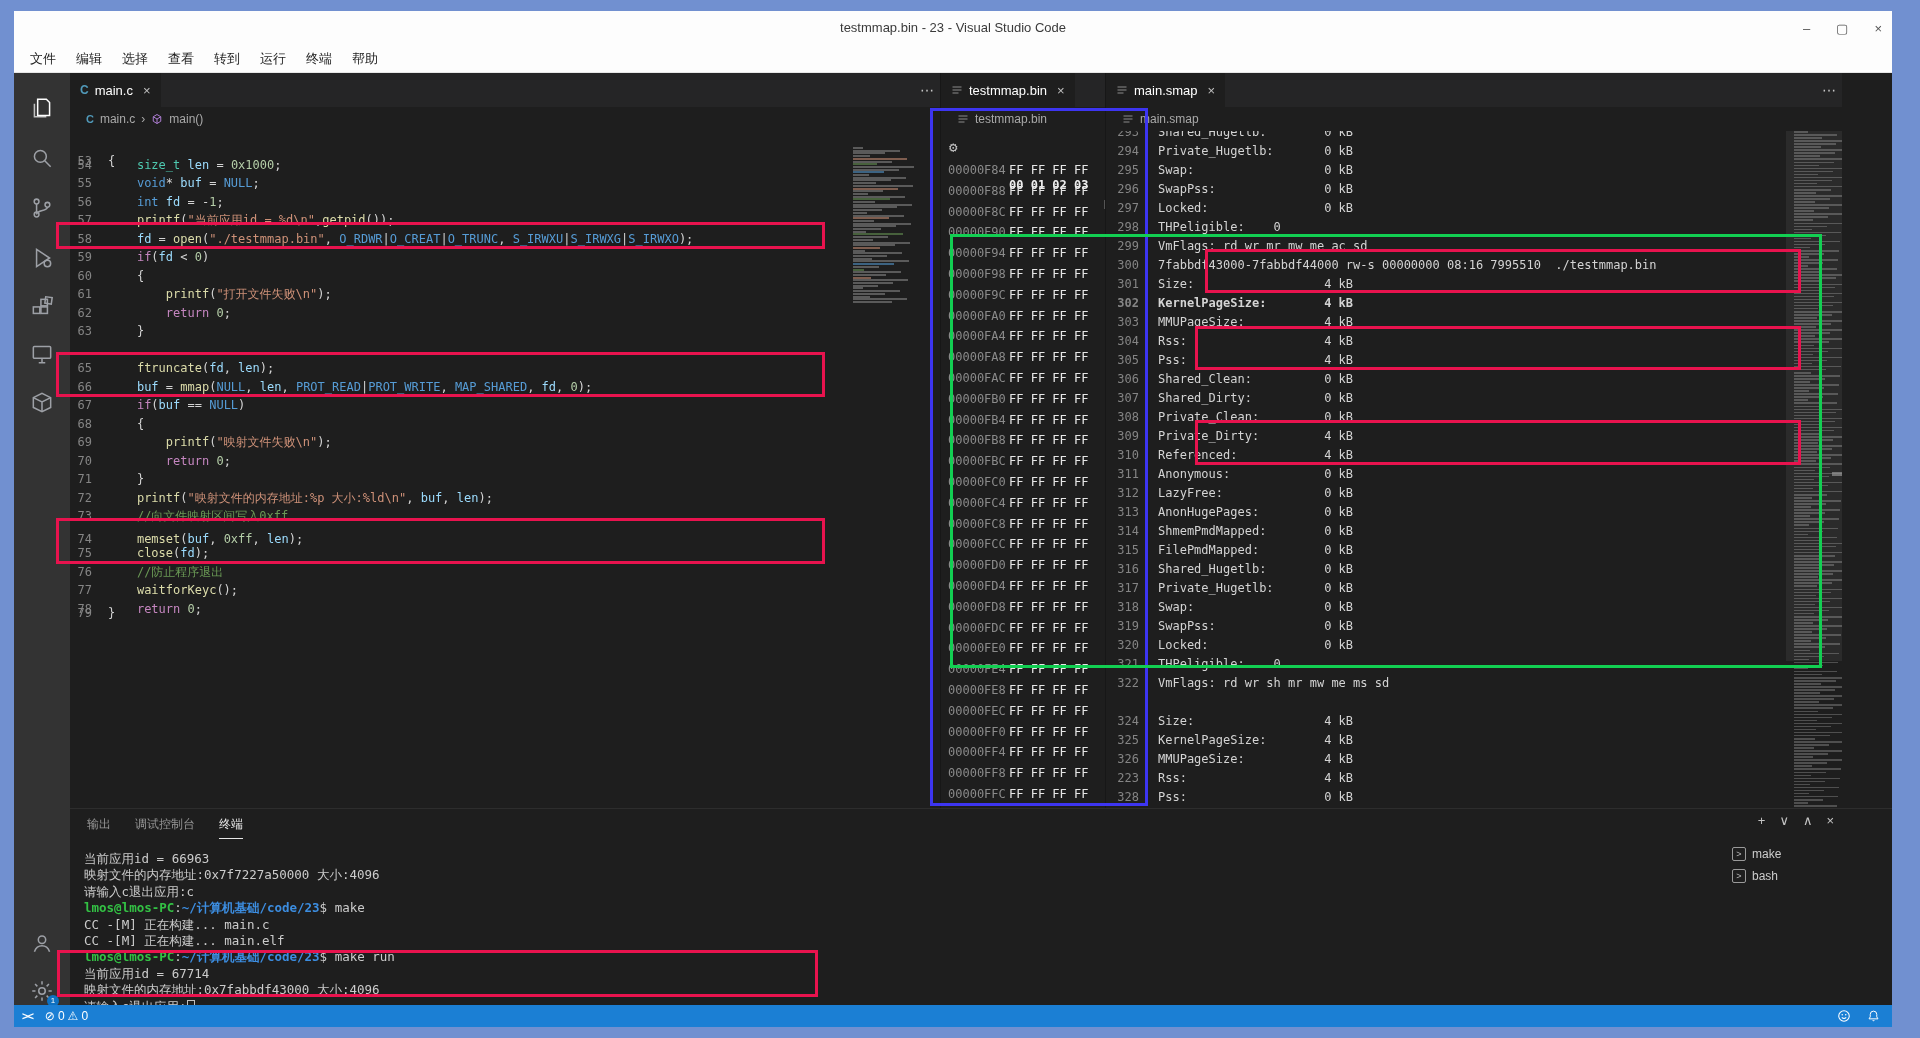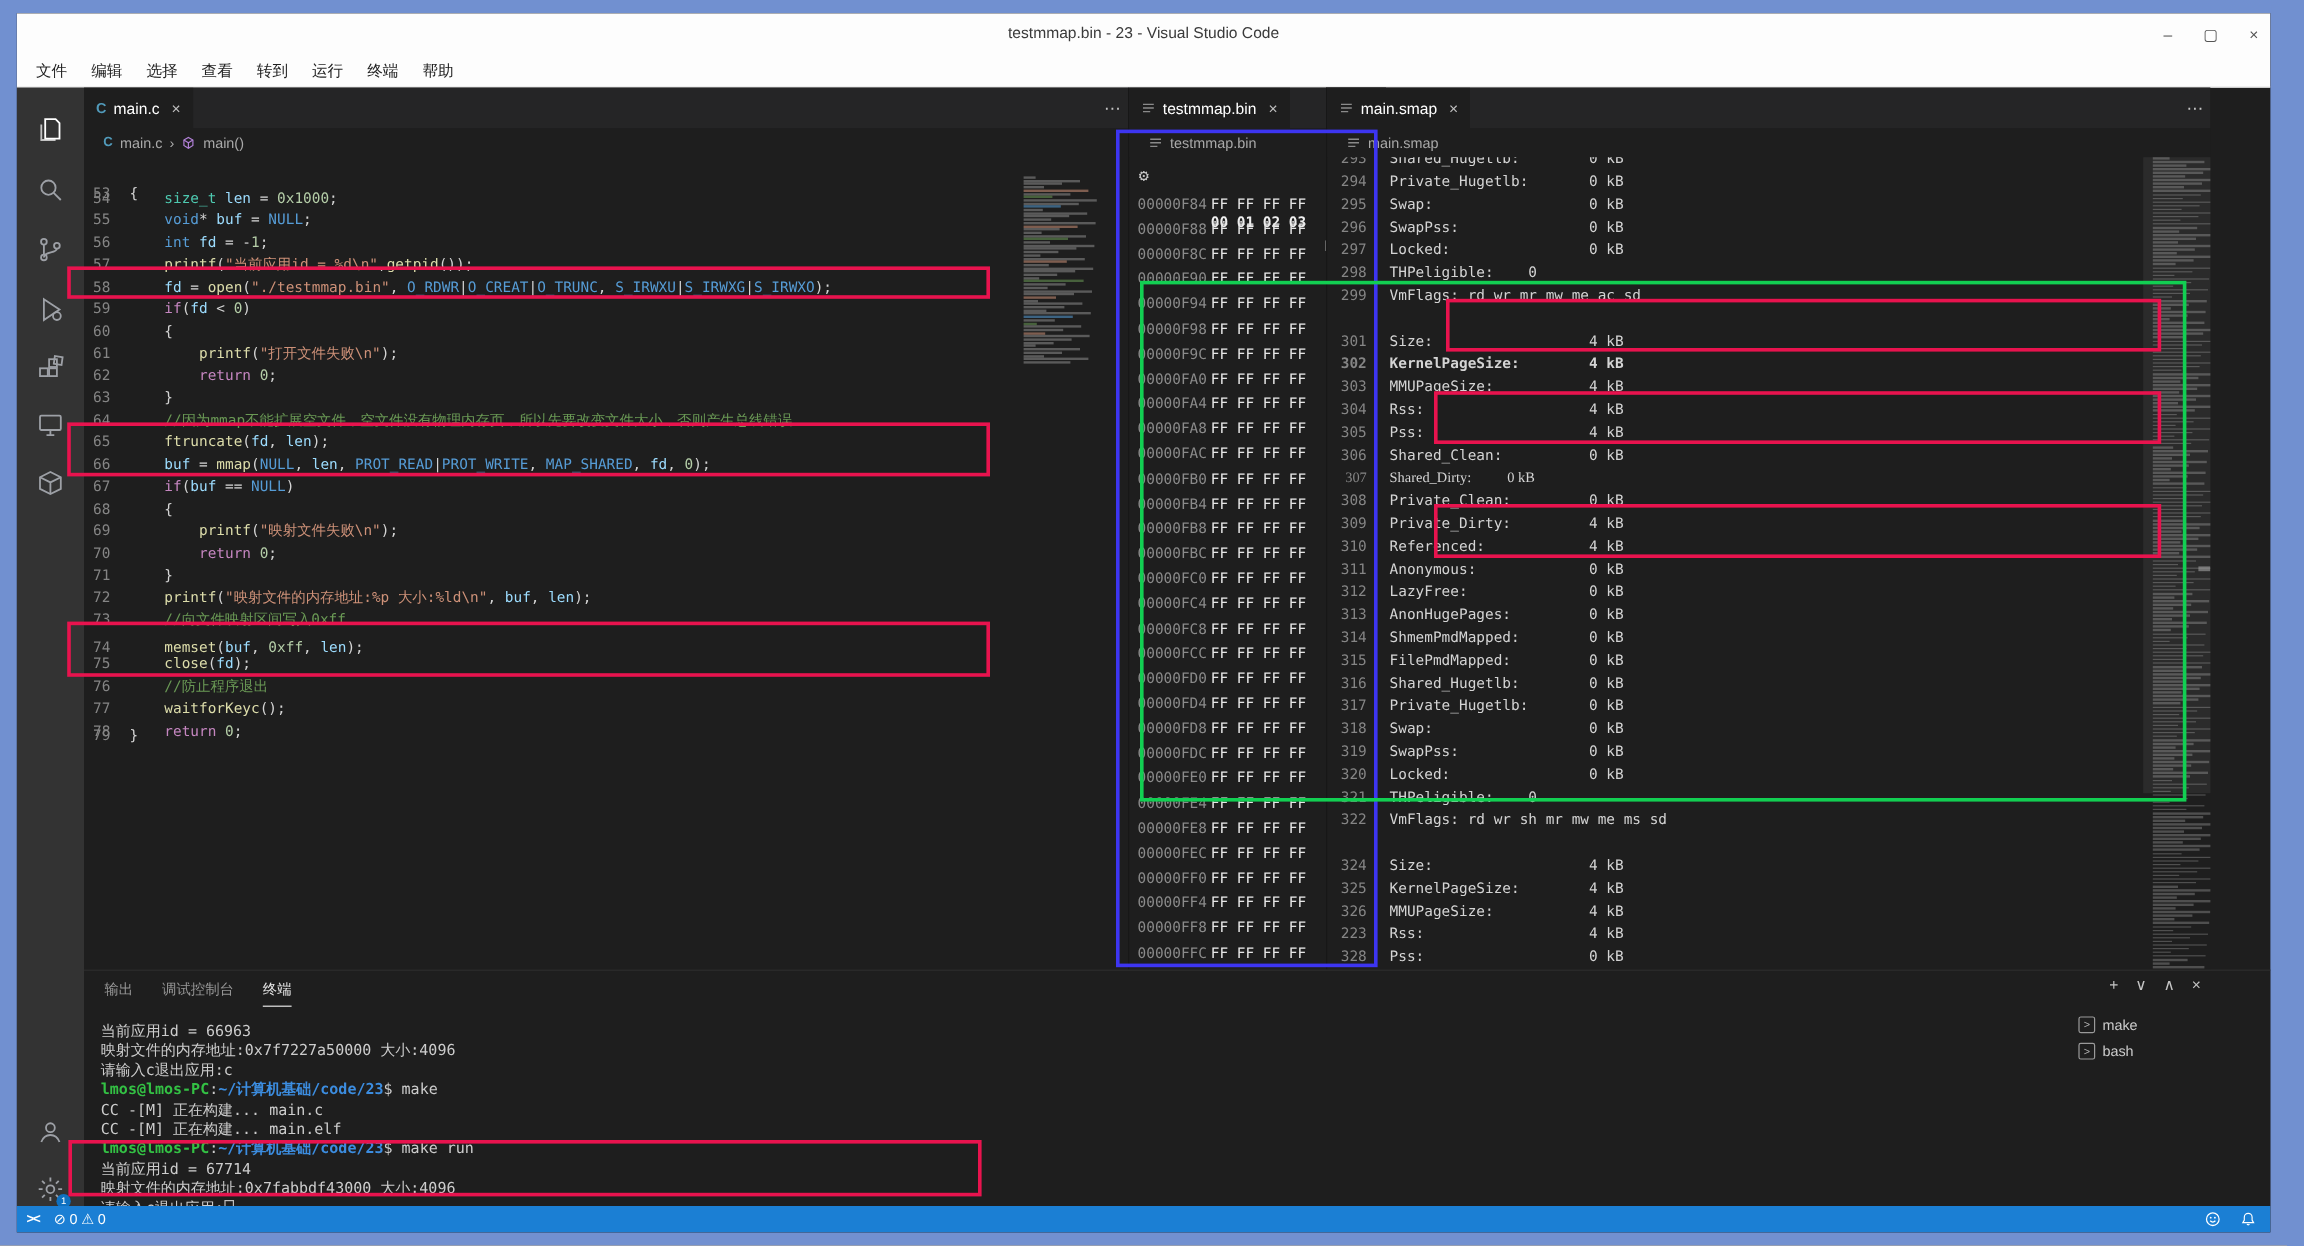--- a/index.html
+++ b/index.html
@@ -190,21 +190,20 @@
           <div class="cline" style="top: 24.5px;"><span class="lnum">54</span><span class="tk-p">    </span><span class="tk-t">size_t</span><span class="tk-p"> </span><span class="tk-v">len</span><span class="tk-p"> = </span><span class="tk-n">0x1000</span><span class="tk-p">;</span></div>
           <div class="cline" style="top: 43px;"><span class="lnum">55</span><span class="tk-p">    </span><span class="tk-k">void</span><span class="tk-p">* </span><span class="tk-v">buf</span><span class="tk-p"> = </span><span class="tk-k">NULL</span><span class="tk-p">;</span></div>
           <div class="cline" style="top: 61.5px;"><span class="lnum">56</span><span class="tk-p">    </span><span class="tk-k">int</span><span class="tk-p"> </span><span class="tk-v">fd</span><span class="tk-p"> = -</span><span class="tk-n">1</span><span class="tk-p">;</span></div>
           <div class="cline" style="top: 80px;"><span class="lnum">57</span><span class="tk-p">    </span><span class="tk-f">printf</span><span class="tk-p">(</span><span class="tk-s">"当前应用id = %d\n"</span><span class="tk-p">,</span><span class="tk-f">getpid</span><span class="tk-p">());</span></div>
           <div class="cline" style="top: 98.5px;"><span class="lnum">58</span><span class="tk-p">    </span><span class="tk-v">fd</span><span class="tk-p"> = </span><span class="tk-f">open</span><span class="tk-p">(</span><span class="tk-s">"./testmmap.bin"</span><span class="tk-p">, </span><span class="tk-k">O_RDWR</span><span class="tk-p">|</span><span class="tk-k">O_CREAT</span><span class="tk-p">|</span><span class="tk-k">O_TRUNC</span><span class="tk-p">, </span><span class="tk-k">S_IRWXU</span><span class="tk-p">|</span><span class="tk-k">S_IRWXG</span><span class="tk-p">|</span><span class="tk-k">S_IRWXO</span><span class="tk-p">);</span></div>
           <div class="cline" style="top: 117px;"><span class="lnum">59</span><span class="tk-p">    </span><span class="tk-c">if</span><span class="tk-p">(</span><span class="tk-v">fd</span><span class="tk-p"> &lt; </span><span class="tk-n">0</span><span class="tk-p">)</span></div>
           <div class="cline" style="top: 135.5px;"><span class="lnum">60</span><span class="tk-p">    {</span></div>
           <div class="cline" style="top: 154px;"><span class="lnum">61</span><span class="tk-p">        </span><span class="tk-f">printf</span><span class="tk-p">(</span><span class="tk-s">"打开文件失败\n"</span><span class="tk-p">);</span></div>
           <div class="cline" style="top: 172.5px;"><span class="lnum">62</span><span class="tk-p">        </span><span class="tk-c">return</span><span class="tk-p"> </span><span class="tk-n">0</span><span class="tk-p">;</span></div>
           <div class="cline" style="top: 191px;"><span class="lnum">63</span><span class="tk-p">    }</span></div>
-          <div class="cline" style="top: 209.5px;"><span class="lnum">64</span><span class="tk-p">    </span><span class="tk-m">//因为mmap不能扩展空文件，空文件没有物理内存页，所以先要改变文件大小，否则产生总线错误</span></div>
           <div class="cline" style="top: 228px;"><span class="lnum">65</span><span class="tk-p">    </span><span class="tk-f">ftruncate</span><span class="tk-p">(</span><span class="tk-v">fd</span><span class="tk-p">, </span><span class="tk-v">len</span><span class="tk-p">);</span></div>
           <div class="cline" style="top: 246.5px;"><span class="lnum">66</span><span class="tk-p">    </span><span class="tk-v">buf</span><span class="tk-p"> = </span><span class="tk-f">mmap</span><span class="tk-p">(</span><span class="tk-k">NULL</span><span class="tk-p">, </span><span class="tk-v">len</span><span class="tk-p">, </span><span class="tk-k">PROT_READ</span><span class="tk-p">|</span><span class="tk-k">PROT_WRITE</span><span class="tk-p">, </span><span class="tk-k">MAP_SHARED</span><span class="tk-p">, </span><span class="tk-v">fd</span><span class="tk-p">, </span><span class="tk-n">0</span><span class="tk-p">);</span></div>
           <div class="cline" style="top: 265px;"><span class="lnum">67</span><span class="tk-p">    </span><span class="tk-c">if</span><span class="tk-p">(</span><span class="tk-v">buf</span><span class="tk-p"> == </span><span class="tk-k">NULL</span><span class="tk-p">)</span></div>
           <div class="cline" style="top: 283.5px;"><span class="lnum">68</span><span class="tk-p">    {</span></div>
           <div class="cline" style="top: 302px;"><span class="lnum">69</span><span class="tk-p">        </span><span class="tk-f">printf</span><span class="tk-p">(</span><span class="tk-s">"映射文件失败\n"</span><span class="tk-p">);</span></div>
           <div class="cline" style="top: 320.5px;"><span class="lnum">70</span><span class="tk-p">        </span><span class="tk-c">return</span><span class="tk-p"> </span><span class="tk-n">0</span><span class="tk-p">;</span></div>
           <div class="cline" style="top: 339px;"><span class="lnum">71</span><span class="tk-p">    }</span></div>
           <div class="cline" style="top: 357.5px;"><span class="lnum">72</span><span class="tk-p">    </span><span class="tk-f">printf</span><span class="tk-p">(</span><span class="tk-s">"映射文件的内存地址:%p 大小:%ld\n"</span><span class="tk-p">, </span><span class="tk-v">buf</span><span class="tk-p">, </span><span class="tk-v">len</span><span class="tk-p">);</span></div>
           <div class="cline" style="top: 376px;"><span class="lnum">73</span><span class="tk-p">    </span><span class="tk-m">//向文件映射区间写入0xff</span></div>
           <div class="cline" style="top: 399px;"><span class="lnum">74</span><span class="tk-p">    </span><span class="tk-f">memset</span><span class="tk-p">(</span><span class="tk-v">buf</span><span class="tk-p">, </span><span class="tk-n">0xff</span><span class="tk-p">, </span><span class="tk-v">len</span><span class="tk-p">);</span></div>
@@ -362,27 +361,28 @@
         <span>main.smap</span>
       </div>
       <div class="content" id="smap-editor">
           <div class="sline" style="top: -8px;"><span class="lnum">293</span><span>Shared_Hugetlb:        0 kB</span></div>
           <div class="sline" style="top: 11px;"><span class="lnum">294</span><span>Private_Hugetlb:       0 kB</span></div>
           <div class="sline" style="top: 30px;"><span class="lnum">295</span><span>Swap:                  0 kB</span></div>
           <div class="sline" style="top: 49px;"><span class="lnum">296</span><span>SwapPss:               0 kB</span></div>
           <div class="sline" style="top: 68px;"><span class="lnum">297</span><span>Locked:                0 kB</span></div>
           <div class="sline" style="top: 87px;"><span class="lnum">298</span><span>THPeligible:    0</span></div>
           <div class="sline" style="top: 106px;"><span class="lnum">299</span><span>VmFlags: rd wr mr mw me ac sd</span></div>
+          <div class="sline" style="top: 125px;"><span class="lnum">300</span><span>7fabbdf43000-7fabbdf44000 rw-s 00000000 08:16 7995510  ./testmmap.bin</span></div>
           <div class="sline" style="top: 144px;"><span class="lnum">301</span><span>Size:                  4 kB</span></div>
           <div class="sline" style="top: 163px; font-weight: bold;"><span class="lnum">302</span><span>KernelPageSize:        4 kB</span></div>
           <div class="sline" style="top: 182px;"><span class="lnum">303</span><span>MMUPageSize:           4 kB</span></div>
           <div class="sline" style="top: 201px;"><span class="lnum">304</span><span>Rss:                   4 kB</span></div>
           <div class="sline" style="top: 220px;"><span class="lnum">305</span><span>Pss:                   4 kB</span></div>
           <div class="sline" style="top: 239px;"><span class="lnum">306</span><span>Shared_Clean:          0 kB</span></div>
-          <div class="sline" style="top: 258px; font-family: Liberation Serif, serif;"><span class="lnum">307</span><span>Shared_Dirty:          0 kB</span></div>
+          <div class="sline" style="top: 258px;"><span class="lnum">307</span><span>Shared_Dirty:          0 kB</span></div>
           <div class="sline" style="top: 277px;"><span class="lnum">308</span><span>Private_Clean:         0 kB</span></div>
           <div class="sline" style="top: 296px;"><span class="lnum">309</span><span>Private_Dirty:         4 kB</span></div>
           <div class="sline" style="top: 315px;"><span class="lnum">310</span><span>Referenced:            4 kB</span></div>
           <div class="sline" style="top: 334px;"><span class="lnum">311</span><span>Anonymous:             0 kB</span></div>
           <div class="sline" style="top: 353px;"><span class="lnum">312</span><span>LazyFree:              0 kB</span></div>
           <div class="sline" style="top: 372px;"><span class="lnum">313</span><span>AnonHugePages:         0 kB</span></div>
           <div class="sline" style="top: 391px;"><span class="lnum">314</span><span>ShmemPmdMapped:        0 kB</span></div>
           <div class="sline" style="top: 410px;"><span class="lnum">315</span><span>FilePmdMapped:         0 kB</span></div>
           <div class="sline" style="top: 429px;"><span class="lnum">316</span><span>Shared_Hugetlb:        0 kB</span></div>
           <div class="sline" style="top: 448px;"><span class="lnum">317</span><span>Private_Hugetlb:       0 kB</span></div>

